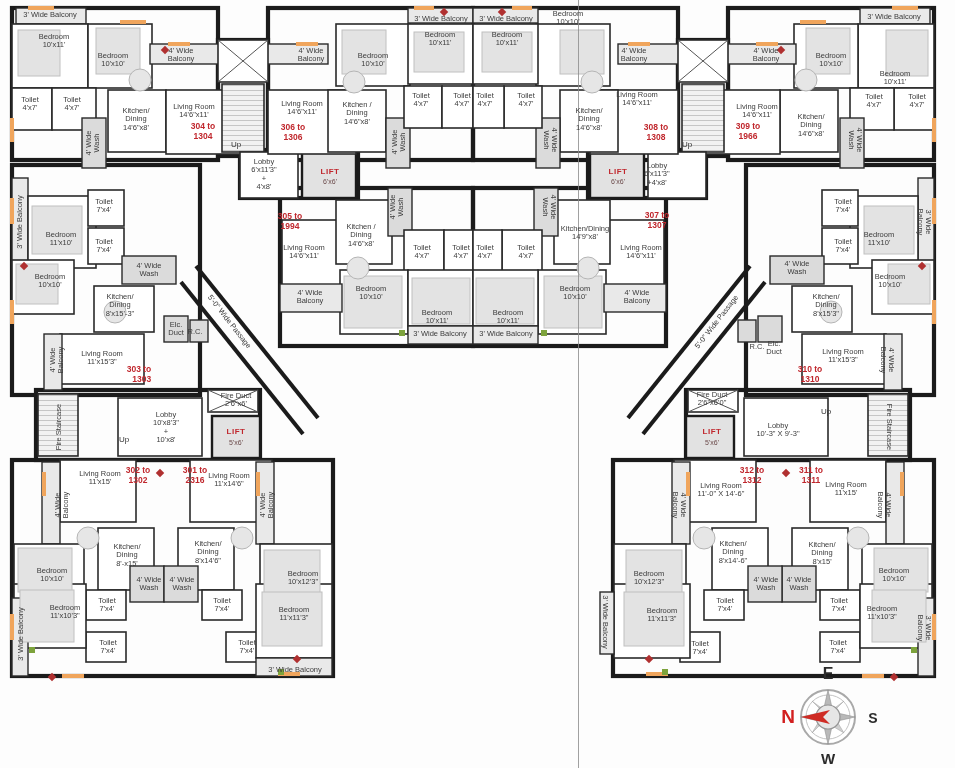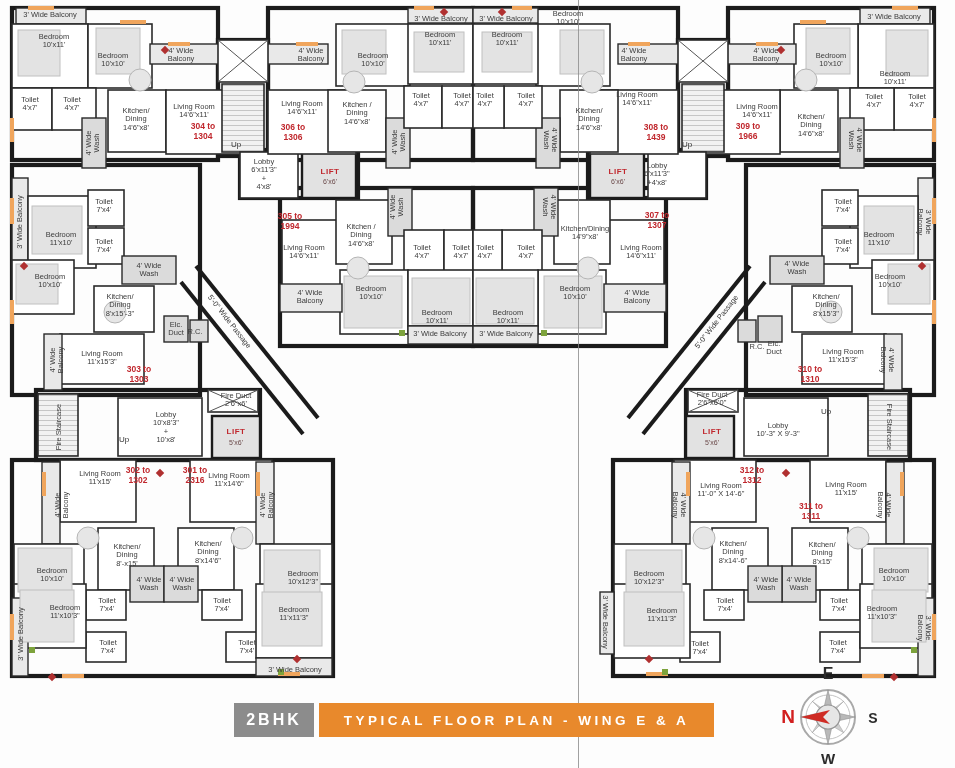--- a/index.html
+++ b/index.html
@@ -264,24 +264,20 @@
       <rect x="294" y="656" width="6" height="6" fill="#B03030" transform="rotate(45 297 659)"></rect>
       <rect x="646" y="656" width="6" height="6" fill="#B03030" transform="rotate(45 649 659)"></rect>
       <rect x="399" y="330" width="6" height="6" fill="#7DA33C"></rect>
       <rect x="541" y="330" width="6" height="6" fill="#7DA33C"></rect>
       <rect x="29" y="647" width="6" height="6" fill="#7DA33C"></rect>
       <rect x="911" y="647" width="6" height="6" fill="#7DA33C"></rect>
       <rect x="278" y="669" width="6" height="6" fill="#7DA33C"></rect>
       <rect x="662" y="669" width="6" height="6" fill="#7DA33C"></rect>
     </svg>
 
-  <div id="titlebar">
-    <div id="badge">2BHK</div>
-    <div id="bar">TYPICAL FLOOR PLAN - WING E &amp; A</div>
-  </div>
 
   <svg width="100" height="100" style="position:absolute;left:778px;top:668px;z-index:8">
     <circle cx="50" cy="49" r="27" fill="#ffffff" stroke="#a9a9a9" stroke-width="2"></circle>
     <circle cx="50" cy="49" r="22" fill="none" stroke="#c4c4c4" stroke-width="1"></circle>
     <polygon points="50,22 55,44 77,49 55,54 50,76 45,54 23,49 45,44" fill="#b9b9b9" stroke="#8f8f8f" stroke-width="0.6"></polygon>
     <polygon points="66,33 54,45 66,65 46,53 34,65 46,45 34,33 50,45" fill="#cfcfcf" stroke="#9f9f9f" stroke-width="0.5"></polygon>
     <circle cx="50" cy="49" r="12" fill="#e6e6e6" stroke="#949494" stroke-width="1.2"></circle>
     <polygon points="23,49 52,42 45,49 52,56" fill="#CF2B24"></polygon>
   </svg>
   <div class="cdir" id="c-top" style="left:828px;top:674px">E</div>
@@ -345,21 +341,21 @@
     <div class="lb" style="left: 526px; top: 100px;">Toilet
 4'x7'</div>
     <div class="lb" style="left: 589px; top: 120px;">Kitchen/
 Dining
 14'6"x8'</div>
     <div class="lb" style="left: 550px; top: 140px; transform: translate(-50%, -50%) rotate(90deg);">4' Wide
 Wash</div>
     <div class="lb" style="left: 637px; top: 99px;">Living Room
 14'6"x11'</div>
     <div class="lb un" style="left: 656px; top: 133px;">308 to
-1439</div>
+1308</div>
     <div class="lb" style="left: 634px; top: 55px;">4' Wide
 Balcony</div>
     <div class="lb up" style="left: 687px; top: 145px;">Up</div>
     <div class="lb lf" style="left: 618px; top: 172px;">LIFT</div>
     <div class="lb dm" style="left: 618px; top: 182px;">6'x6'</div>
     <div class="lb" style="left: 657px; top: 175px;">Lobby
 6'x11'3"
 +4'x8'</div>
     <div class="lb un" style="left: 748px; top: 132px;">309 to
 1966</div>
@@ -433,21 +429,21 @@
 Wash</div>
     <div class="lb" style="left: 120px; top: 306px;">Kitchen/
 Dining
 8'x15'-3"</div>
     <div class="lb" style="left: 176px; top: 329px;">Elc.
 Duct</div>
     <div class="lb" style="left: 195px; top: 332px;">R.C.</div>
     <div class="lb" style="left: 229px; top: 322px; transform: translate(-50%, -50%) rotate(52deg);">5'-0" Wide Passage</div>
     <div class="lb" style="left: 102px; top: 358px;">Living Room
 11'x15'3"</div>
-    <div class="lb un" style="left: 139px; top: 375px;">303 to
+    <div class="lb un" style="left: 139px; top: 375px; text-align: right;">303 to
 1303</div>
     <div class="lb" style="left: 57px; top: 360px; transform: translate(-50%, -50%) rotate(-90deg);">4' Wide
 Balcony</div>
     <div class="lb" style="left: 59px; top: 427px; transform: translate(-50%, -50%) rotate(-90deg);">Fire Staircase</div>
     <div class="lb up" style="left: 124px; top: 440px;">Up</div>
     <div class="lb" style="left: 166px; top: 428px;">Lobby
 10'x8'3"
 +
 10'x8'</div>
     <div class="lb" style="left: 236px; top: 400px;">Fire Duct
@@ -523,21 +519,21 @@
     <div class="lb lf" style="left: 712px; top: 432px;">LIFT</div>
     <div class="lb dm" style="left: 712px; top: 443px;">5'x6'</div>
     <div class="lb" style="left: 778px; top: 430px;">Lobby
 10'-3" X 9'-3"</div>
     <div class="lb up" style="left: 826px; top: 412px;">Up</div>
     <div class="lb" style="left: 889px; top: 427px; transform: translate(-50%, -50%) rotate(90deg);">Fire Staircase</div>
     <div class="lb un" style="left: 752px; top: 476px; text-align: center;">312 to
 1312</div>
     <div class="lb" style="left: 721px; top: 490px;">Living Room
 11'-0" X 14'-6"</div>
-    <div class="lb un" style="left: 811px; top: 476px; margin-top: 36px;">311 to
+    <div class="lb un" style="left: 811px; top: 476px;">311 to
 1311</div>
     <div class="lb" style="left: 846px; top: 489px;">Living Room
 11'x15'</div>
     <div class="lb" style="left: 679px; top: 505px; transform: translate(-50%, -50%) rotate(90deg);">4' Wide
 Balcony</div>
     <div class="lb" style="left: 884px; top: 505px; transform: translate(-50%, -50%) rotate(90deg);">4' Wide
 Balcony</div>
     <div class="lb" style="left: 733px; top: 553px;">Kitchen/
 Dining
 8'x14'-6"</div>

